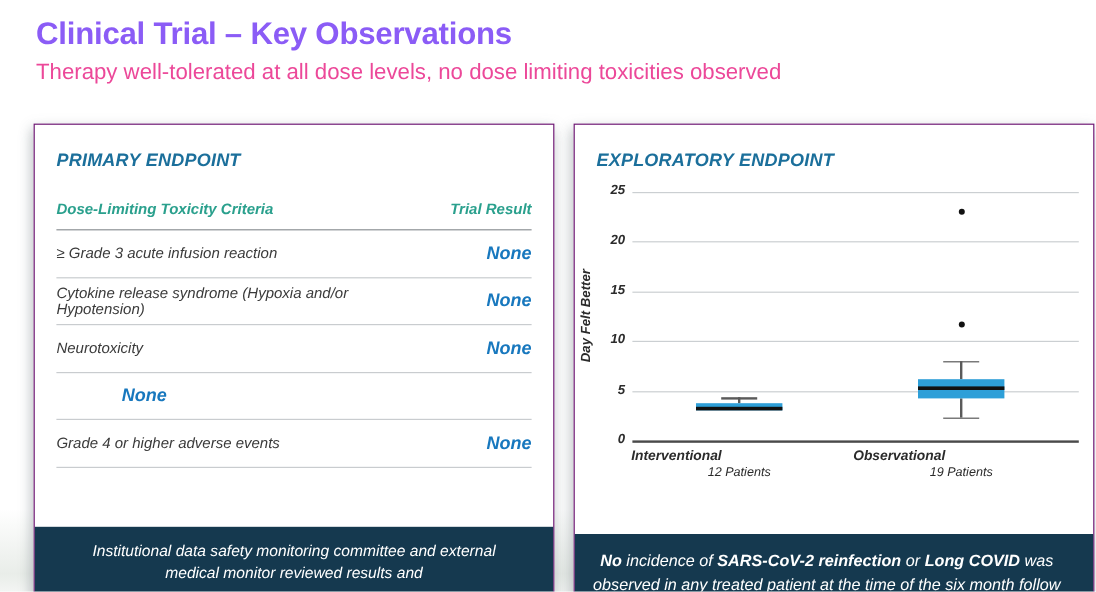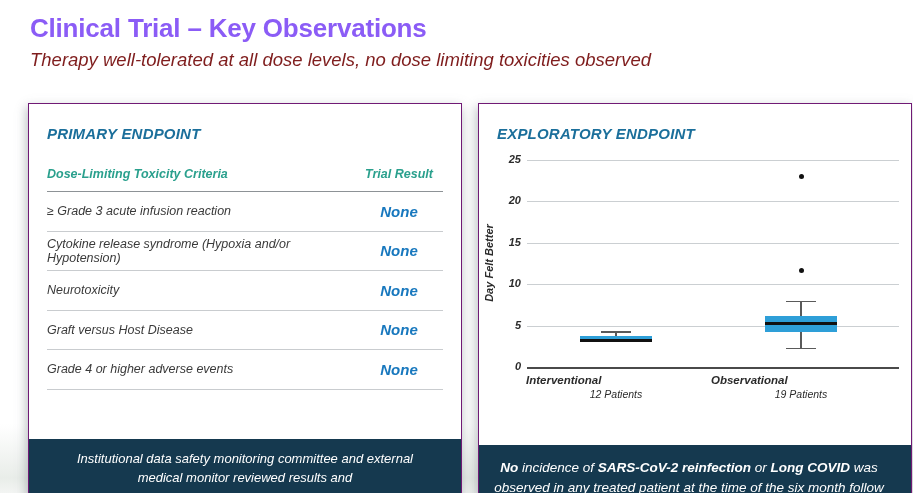--- a/index.html
+++ b/index.html
@@ -9,21 +9,21 @@
     background: linear-gradient(180deg, #ffffff 0%, #ffffff 86%, #e9ede9 97%, #f3f5f3 100%);
     position: relative;
     overflow: hidden;
   }
   .page-title {
     position: absolute; left: 30px; top: 13px;
     font-size: 26px; font-weight: bold; color: #8b5cf6; letter-spacing: -0.2px;
   }
   .page-subtitle {
     position: absolute; left: 30px; top: 49px;
-    font-size: 18.5px; color: #7f1d1d; font-style: italic;
+    font-size: 18.5px; color: #ec4899;
   }
   .panel {
     position: absolute; top: 103px; width: 434px; height: 410px;
     background: #ffffff;
     border: 1px solid #701a75;
     box-shadow: 0 5px 12px rgba(110,120,125,0.35), -3px 3px 8px rgba(110,120,125,0.18);
     font-style: italic;
   }
   .panel-left  { left: 28px; }
   .panel-right { left: 478px; }
@@ -37,21 +37,21 @@
     height: 36px; display: flex; align-items: center;
     border-bottom: 1px solid #8d9296;
     font-size: 12.5px; font-weight: bold; color: #2AA08D;
   }
   .trow {
     height: 39.5px; display: flex; align-items: center;
     border-bottom: 1px solid #c9cccf;
     font-size: 12.5px; color: #3A3A3A;
   }
   .c-crit { flex: 1; padding-right: 8px; }
-  .c-res  { width: 92px; text-align: center; padding-left: 4px; }
+  .c-res  { width: 92px; text-align: right; padding-left: 4px; }
   .trow .c-res { font-weight: bold; font-size: 15px; color: #1878BE; }
   
   .navy-footer {
     position: absolute; left: 0; right: 0; bottom: 0;
     background: #15394F; color: #ffffff; text-align: center;
   }
   .navy-footer.left-f  { height: 73px; padding-top: 11px; font-size: 13px; line-height: 1.45; }
   .navy-footer.right-f { height: 67px; padding: 13px 20px 0 8px; font-size: 13.5px; line-height: 1.5; }
   .navy-footer .b { font-weight: bold; }
   
@@ -94,21 +94,20 @@
     </div>
     <div class="trow">
       <div class="c-crit">Cytokine release syndrome (Hypoxia and/or Hypotension)</div>
       <div class="c-res">None</div>
     </div>
     <div class="trow">
       <div class="c-crit">Neurotoxicity</div>
       <div class="c-res">None</div>
     </div>
     <div class="trow">
-      <div class="c-crit">Graft versus Host Disease</div>
       <div class="c-res">None</div>
     </div>
     <div class="trow">
       <div class="c-crit">Grade 4 or higher adverse events</div>
       <div class="c-res">None</div>
     </div>
   </div>
 
   <div class="navy-footer left-f">
     <div>Institutional data safety monitoring committee and external</div>

